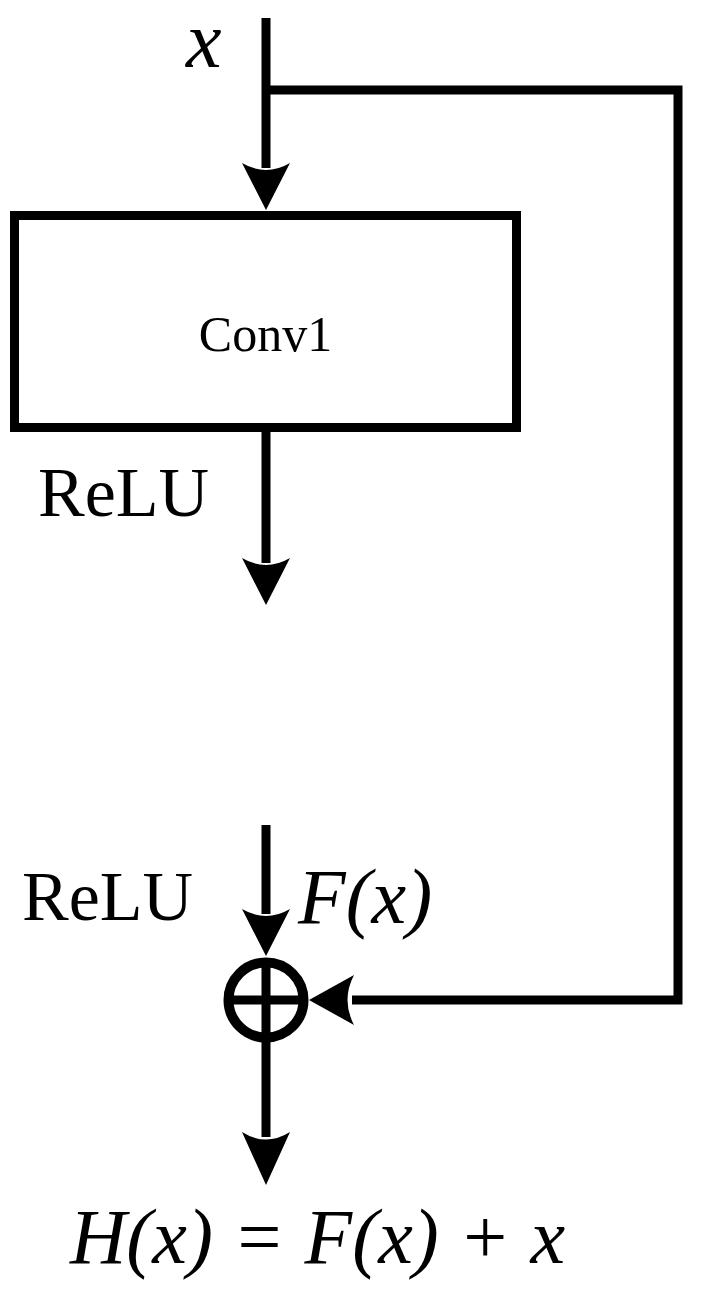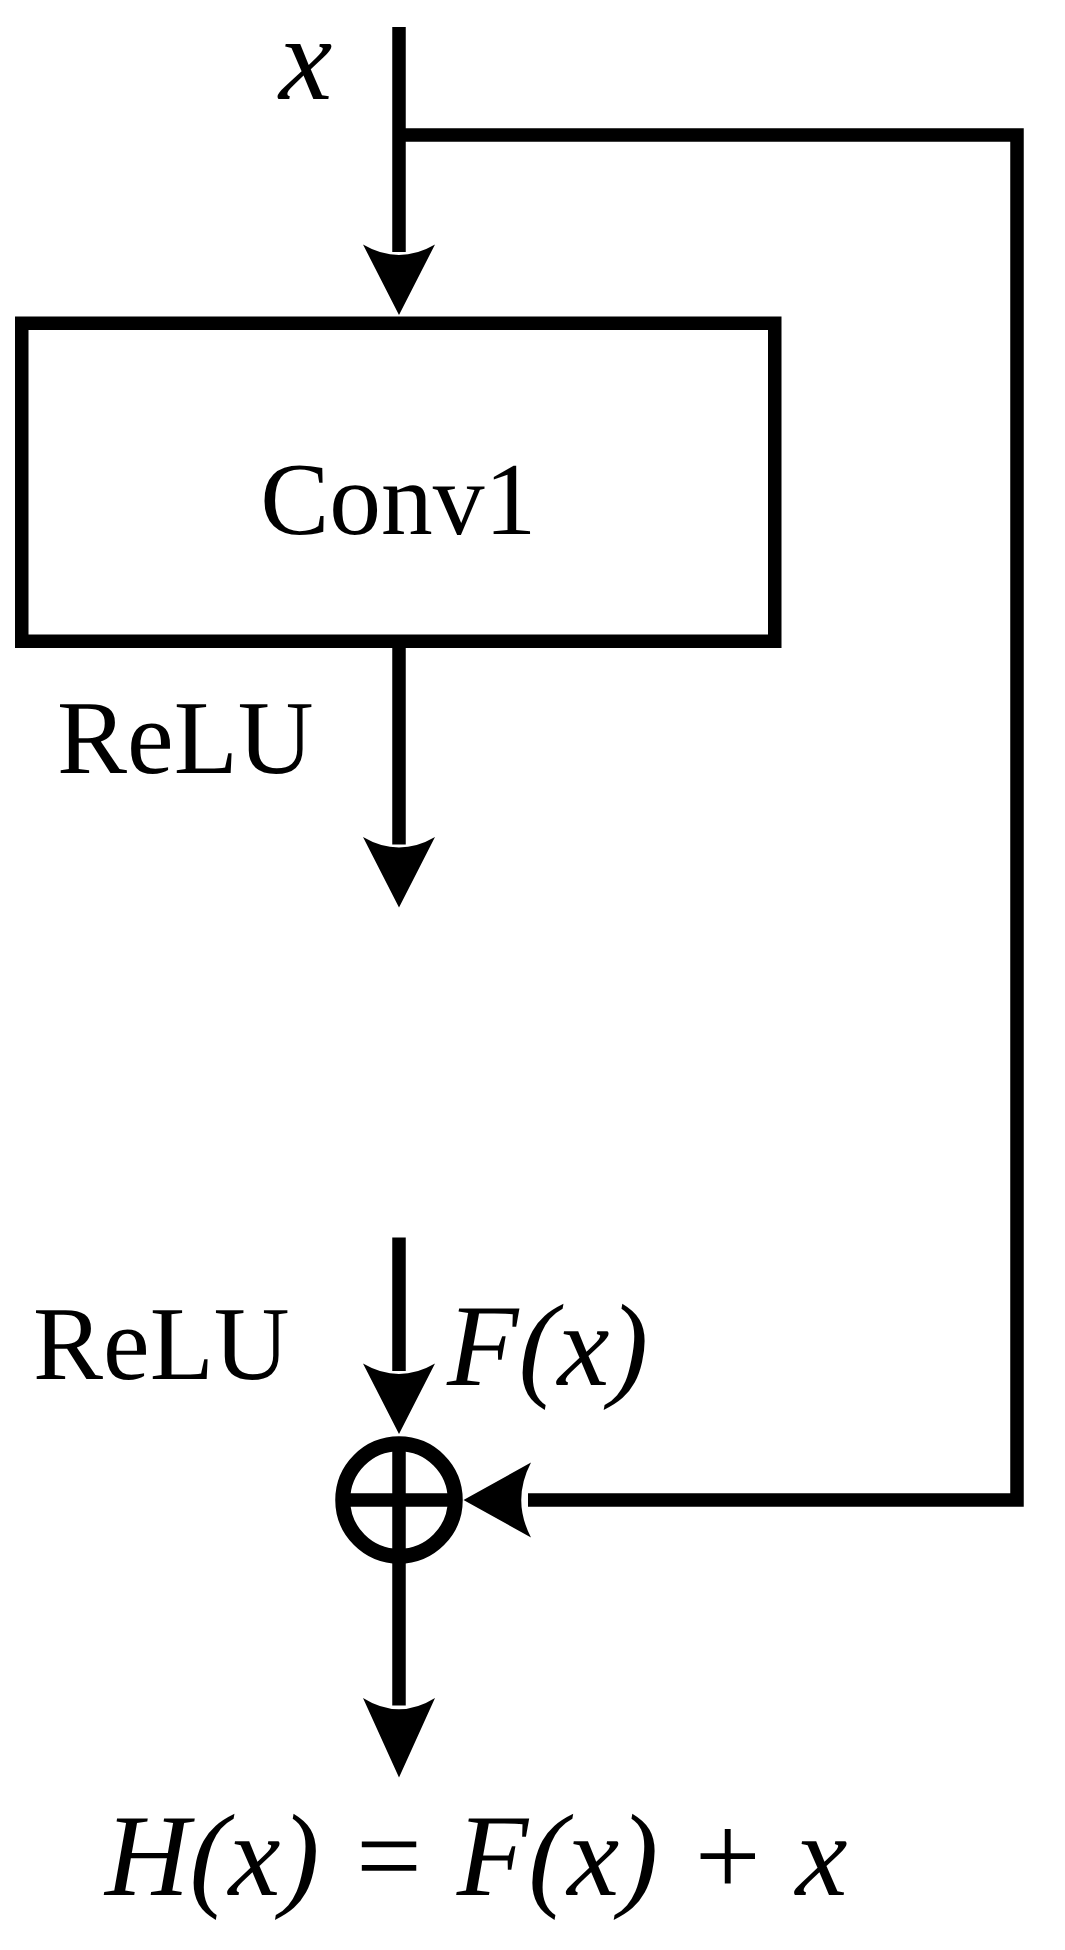--- a/index.html
+++ b/index.html
@@ -30,21 +30,21 @@
     border: 9px solid #000000;
     background: #ffffff;
     box-sizing: border-box;
     display: flex;
     align-items: center;
     justify-content: center;
   }
   .block-conv1 { top: 211px; height: 221px; }
   .block-conv2 { top: 606px; height: 219px; }
   .block-label {
-    font-size: 69px;
+    font-size: 50px;
     line-height: 1;
     white-space: nowrap;
     margin-top: 24px;
   }
   .lbl {
     position: absolute;
     line-height: 1;
     white-space: nowrap;
   }
   .lbl-x       { left: 186px; top: 0px;    font-size: 80px; font-style: italic; }

